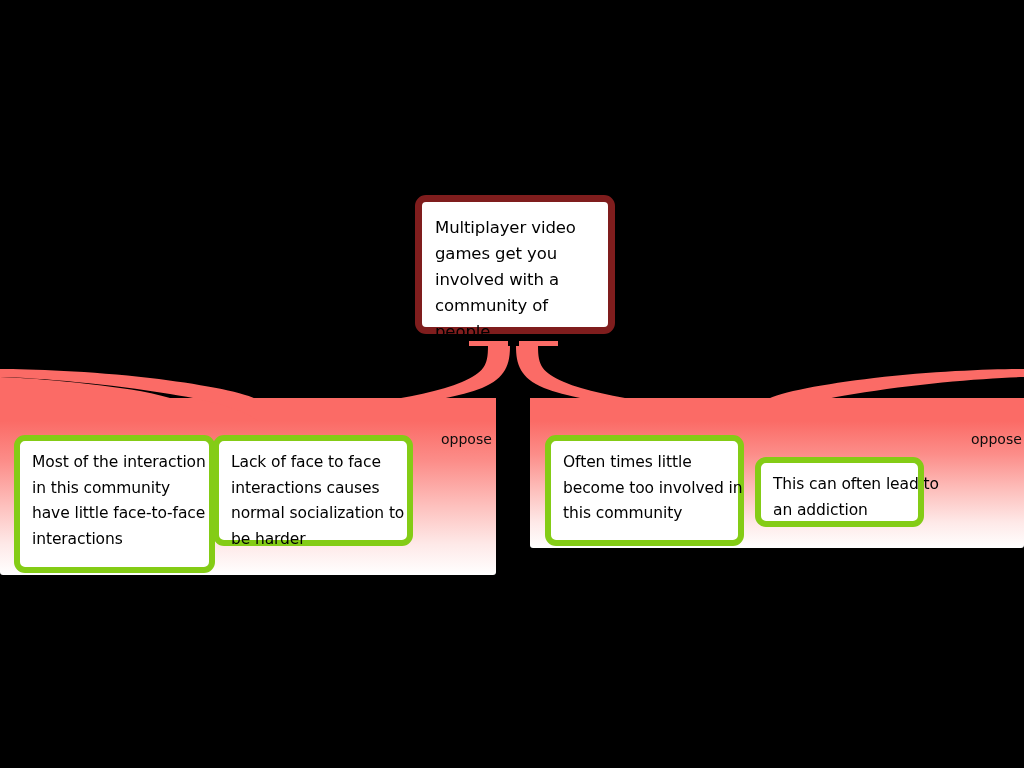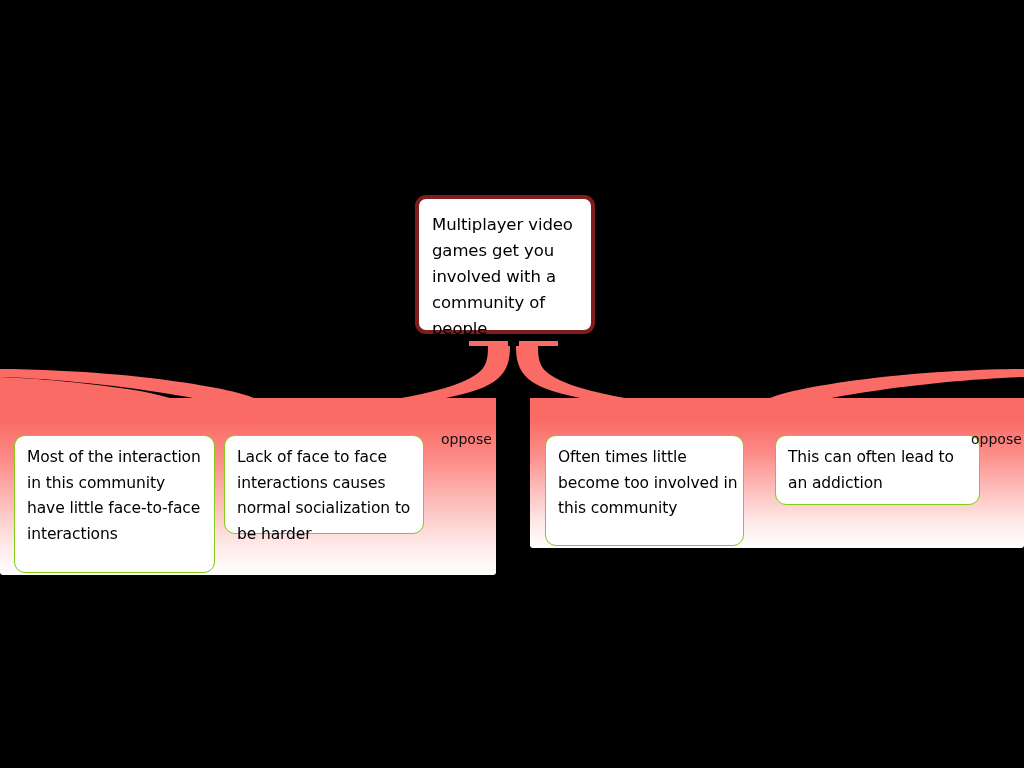--- a/index.html
+++ b/index.html
@@ -31,24 +31,24 @@
     height: 768px;
     z-index: 1;
     pointer-events: none;
   }
 
   
   .root-node {
     position: absolute;
     left: 415px;
     top: 195px;
-    width: 180px;
+    width: 200px;
     height: 139px;
     background: #ffffff;
-    border: 4px solid #7f1d1d;
+    border: 7px solid #7f1d1d;
     border-radius: 11px;
     box-sizing: border-box;
     z-index: 3;
     display: flex;
     align-items: flex-start;
   }
   .root-node .node-text {
     font-size: 16.5px;
     line-height: 26px;
     color: #000000;
@@ -92,41 +92,41 @@
     font-size: 14px;
     line-height: 13px;
     color: #0d0d0d;
     z-index: 6;
   }
 
   
   .leaf-node {
     position: absolute;
     background: #ffffff;
-    border: 1px solid #84cc16;
+    border: 6px solid #84cc16;
     border-radius: 11px;
     box-sizing: border-box;
     z-index: 5;
   }
   .leaf-node .node-text {
     font-size: 15.5px;
     line-height: 25.5px;
     color: #000000;
     padding: 9px 0 0 12px;
     display: block;
     letter-spacing: -0.1px;
   }
 
   #leaf-0 { left: 14px;  top: 435px; width: 201px; height: 138px; }
   #leaf-0 .node-text { width: 176px; }
-  #leaf-1 { left: 224px; top: 435px; width: 200px; height: 99px; }
+  #leaf-1 { left: 213px; top: 435px; width: 200px; height: 111px; }
   #leaf-1 .node-text { width: 180px; }
   #leaf-2 { left: 545px; top: 435px; width: 199px; height: 111px; }
   #leaf-2 .node-text { width: 182px; }
-  #leaf-3 { left: 755px; top: 435px; width: 205px; height: 70px; margin-left: 20px; }
+  #leaf-3 { left: 755px; top: 457px; width: 169px; height: 70px; }
   #leaf-3 .node-text { width: 184px; }
 </style>
 </head>
 <body>
 
 <div id="canvas">
 
   <svg id="connectors" viewBox="0 0 1024 768" width="1024" height="768" xmlns="http://www.w3.org/2000/svg">
 
     <g>

